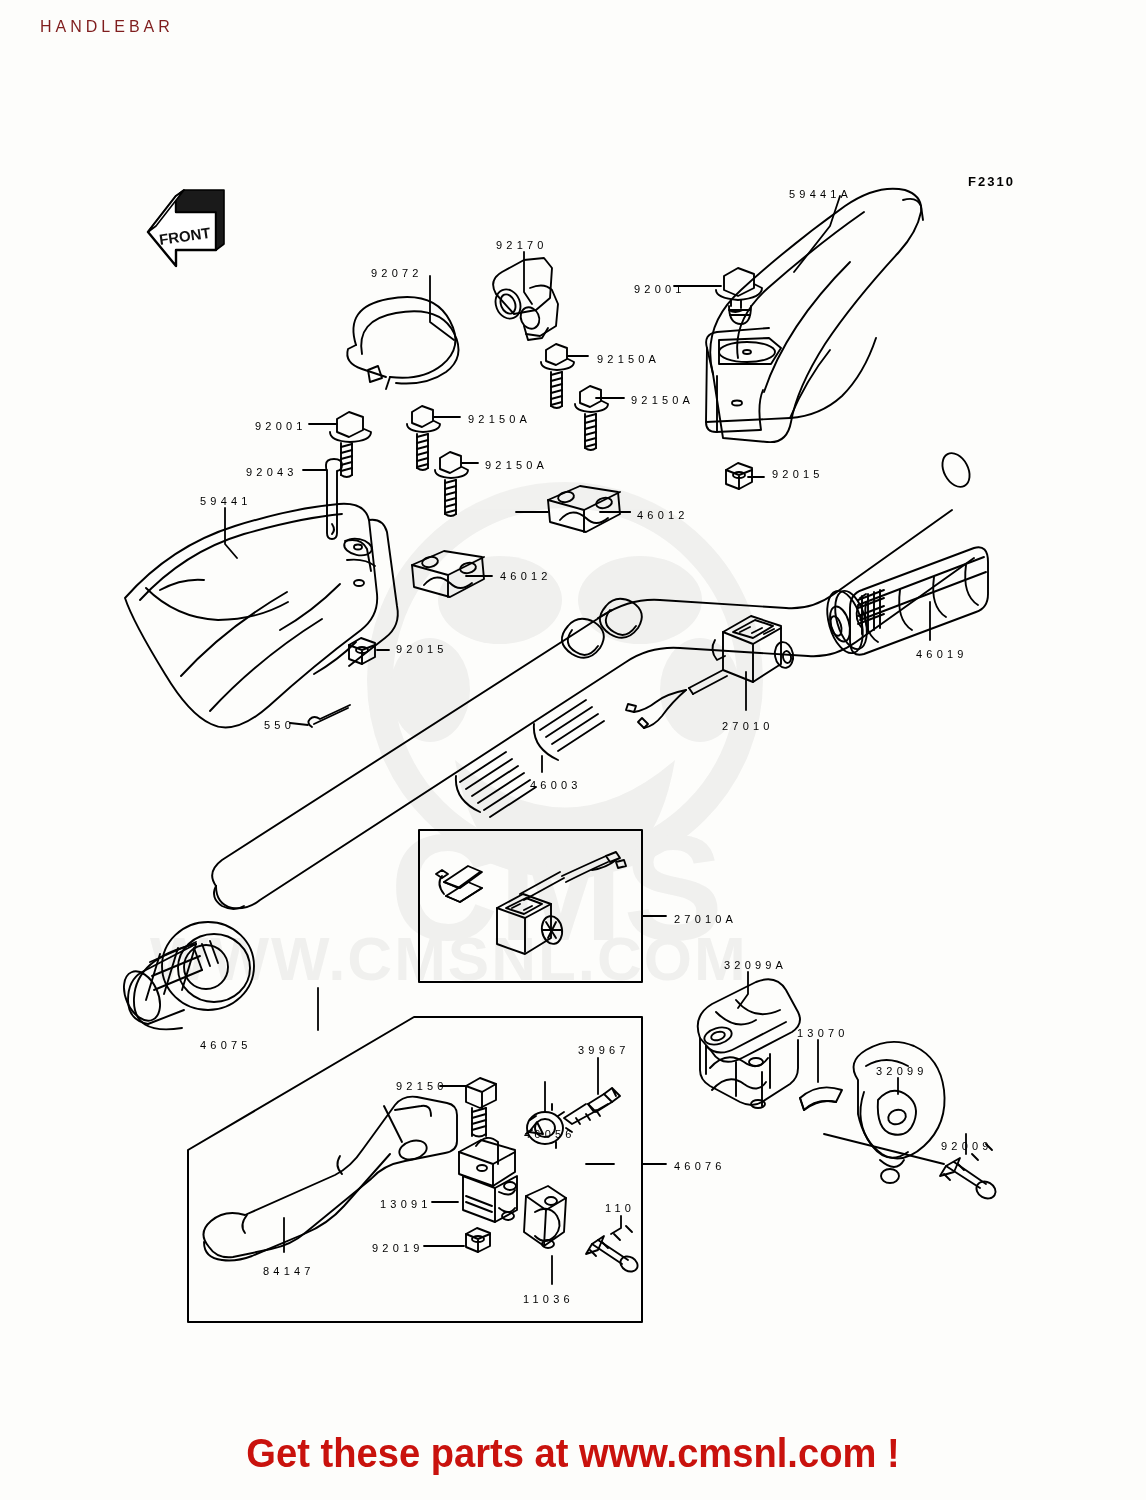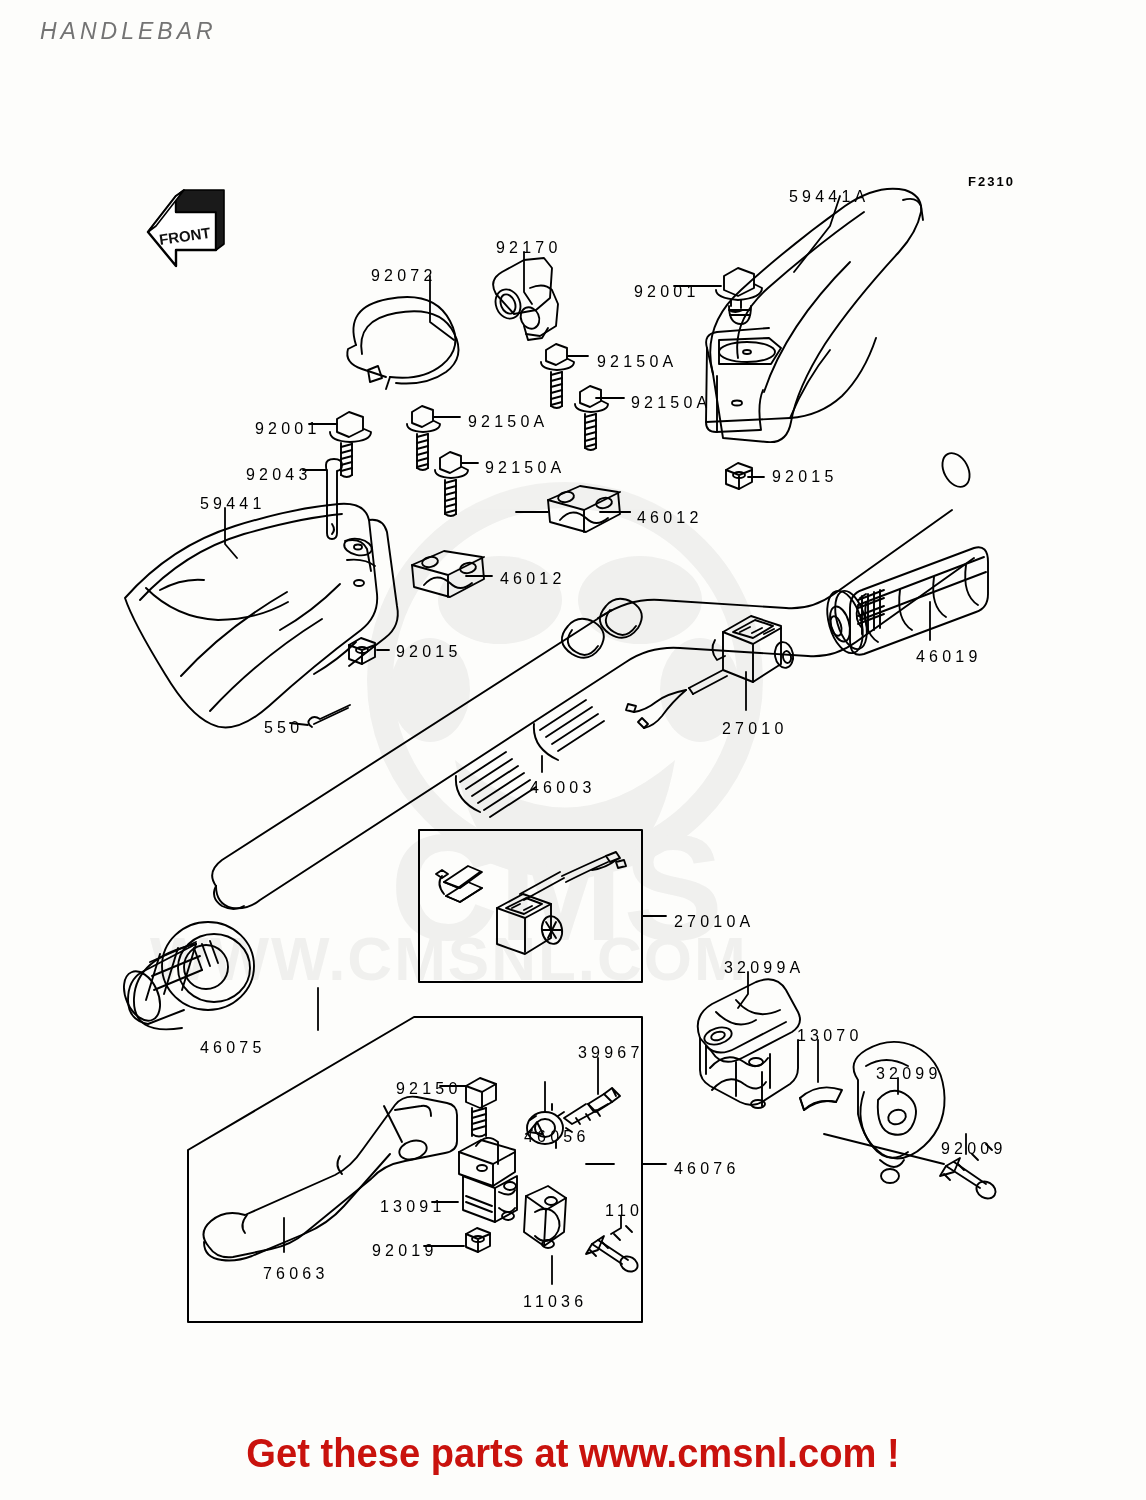--- a/index.html
+++ b/index.html
@@ -1,26 +1,26 @@
 <!DOCTYPE html>
 <html><head>
 <meta charset="utf-8">
 <style>
   html,body{margin:0;padding:0;background:#fdfdfb;}
   body{width:1146px;height:1500px;position:relative;overflow:hidden;
        font-family:"Liberation Sans",sans-serif;}
-  #page-title{position:absolute;left:40px;top:18px;font-size:23px;color:#737373;
-              letter-spacing:4px;font-weight:400;font-style:italic;}
+  #page-title{position:absolute;left:40px;top:18px;font-size:16px;color:#7f1d1d;
+              letter-spacing:4px;font-weight:400;}
   #figure-code{position:absolute;left:968px;top:174px;font-size:13px;color:#000000;
                letter-spacing:2px;font-weight:700;}
   #banner{position:absolute;left:0;right:0;top:1430px;text-align:center;
           color:#c9120d;font-size:41px;font-weight:700;letter-spacing:0px;
           font-family:"Liberation Sans Narrow","Liberation Sans",sans-serif;
           transform:scaleX(.93);}
-  .lbl{position:absolute;font-size:16px;color:#000;letter-spacing:4.2px;
+  .lbl{position:absolute;font-size:11px;color:#000;letter-spacing:4.2px;
        font-family:"Liberation Sans",sans-serif;white-space:nowrap;}
   svg{position:absolute;left:0;top:0;}
   #wm{position:absolute;left:0;top:0;width:1146px;height:1500px;
       pointer-events:none;}
   .wmtext{fill:#eeeeec;font-family:"Liberation Sans",sans-serif;font-weight:700;}
 </style>
 </head>
 <body>
 
 <div id="page-title">HANDLEBAR</div>
@@ -451,15 +451,15 @@
 <div class="lbl" style="left:876px;top:1065px">32099</div>
 <div class="lbl" style="left:941px;top:1140px">92009</div>
 <div class="lbl" style="left:674px;top:1160px">46076</div>
 <div class="lbl" style="left:396px;top:1080px">92150</div>
 <div class="lbl" style="left:524px;top:1128px">46056</div>
 <div class="lbl" style="left:578px;top:1044px">39967</div>
 <div class="lbl" style="left:380px;top:1198px">13091</div>
 <div class="lbl" style="left:372px;top:1242px">92019</div>
 <div class="lbl" style="left:523px;top:1293px">11036</div>
 <div class="lbl" style="left:605px;top:1202px">110</div>
-<div class="lbl" style="left:263px;top:1265px">76063</div>
+<div class="lbl" style="left:263px;top:1265px">84147</div>
 
 <div id="banner">Get these parts at www.cmsnl.com !</div>
 
 </body></html>

